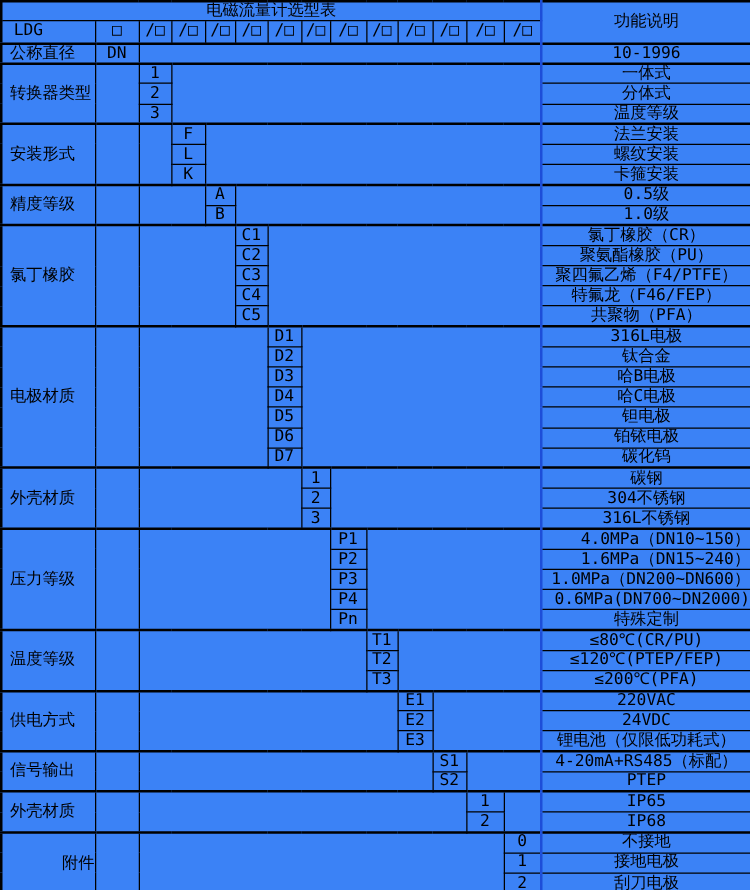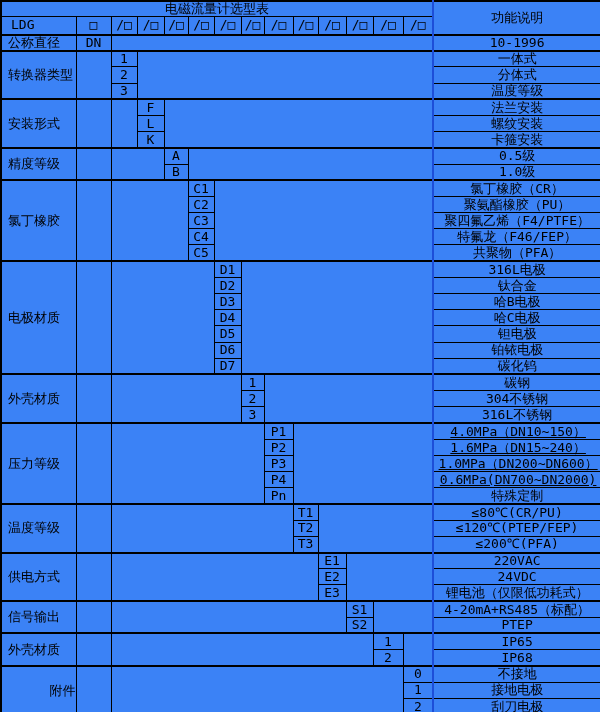--- a/index.html
+++ b/index.html
@@ -25,21 +25,21 @@
     line-height: 1.05;
   }
   #sel-table tr { height: 16px; }
   #sel-table tr.title-row { height: 13px; }
   #sel-table tr.model-row { height: 18px; }
   #sel-table tr.gtop > td { border-top: 2px solid #000; }
   #sel-table td.label { text-align: left; padding-left: 6px; }
   #sel-table td.label.center { text-align: right; padding-left: 0; }
   #sel-table td.ldg { text-align: left; padding-left: 9px; }
   #sel-table td.desc { border-left: 2px solid #1d4ed8; }
-  #sel-table td.desc.left { text-align: center; padding-left: 2px; text-decoration: underline; }
+  #sel-table td.desc.left { text-align: right; padding-left: 2px; }
   #sel-table td.title-cell { font-size: 13px; }
   #sel-table td.fhead { font-size: 13px; }
 </style>
 </head>
 <body>
 
 <div id="stage">
   <table id="sel-table">
     <colgroup>
       <col style="width:75px">

